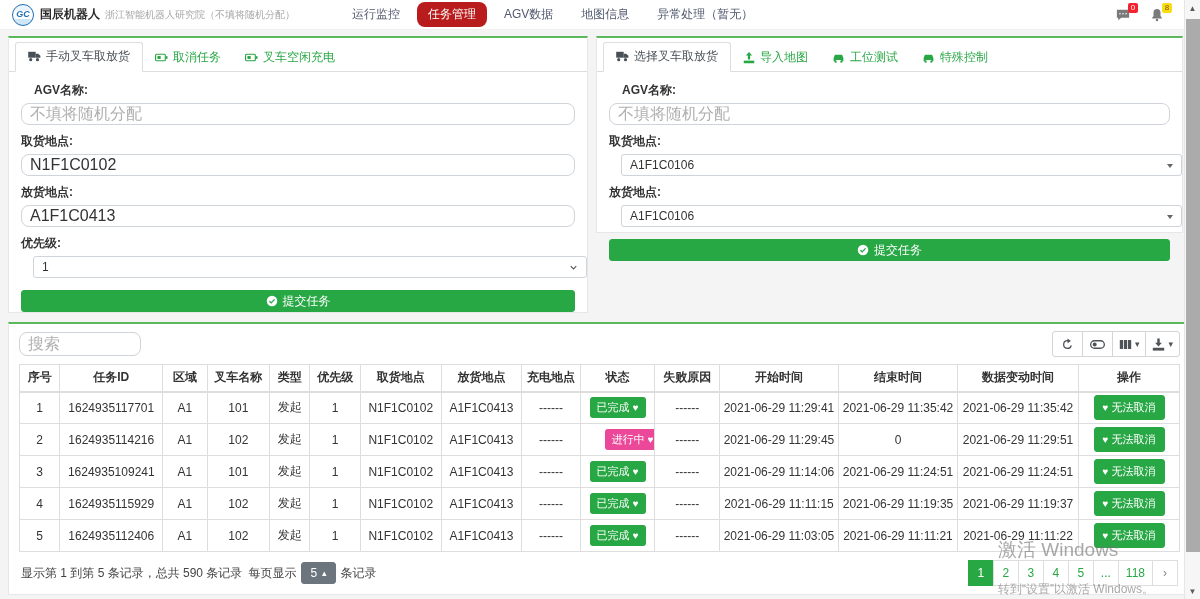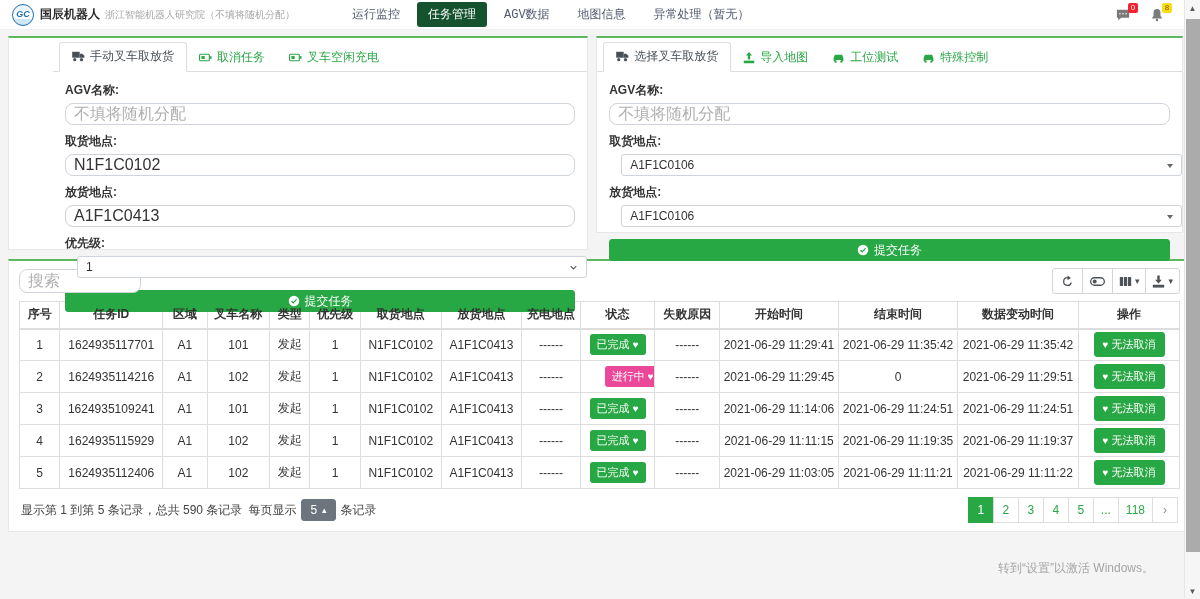--- a/index.html
+++ b/index.html
@@ -13,49 +13,49 @@
 
   
   .navbar { height:30px; background:#fff; border-bottom:1px solid #f0f0f0;
     display:flex; align-items:center; padding:0 12px; position:relative; z-index:5; }
   .logo-circle { width:22px; height:22px; border-radius:50%; border:1.5px solid #1f6fb5;
     color:#1f6fb5; font-style:italic; font-weight:bold; font-size:9px;
     display:flex; flex-direction:column; align-items:center; justify-content:center; line-height:1;
     background:linear-gradient(#eaf4fc 0 30%, #fff 30% 70%, #cfe6f7 70%); flex:0 0 auto; }
   .brand-name { font-weight:bold; font-size:12px; color:#2b2b2b; margin-left:6px; white-space:nowrap; }
   .brand-subtitle { font-size:10px; color:#a6a6a6; margin-left:5px; white-space:nowrap; }
-  .nav-items { display:flex; align-items:center; margin-left:46px; gap:6px;font-family:Liberation Mono, monospace; }
+  .nav-items { display:flex; align-items:center; margin-left:46px; gap:6px; }
   .nav-item { padding:4px 11px; color:#515a6e; cursor:pointer; white-space:nowrap; border-radius:3px; }
-  .nav-item.active { background:#14532d; color:#fff; }
+  .nav-item.active { background:#b91c1c; color:#fff;border-radius:8px; }
   .nav-right { margin-left:auto; display:flex; align-items:center; margin-right:24px; }
   .nav-icon { position:relative; margin-left:20px; color:#7a7a7a; cursor:pointer; }
   .nav-badge { position:absolute; top:-5px; right:-8px; min-width:10px; height:10px; line-height:10px;
     font-size:8px; text-align:center; border-radius:2px; padding:0 2px; }
   .nav-badge.red { background:#f5222d; color:#fff; }
   .nav-badge.yellow { background:#fadb14; color:#7a5b00; }
 
   
   .content { padding:6px 8px 0 8px; width:1191px; }
   .row-top { display:flex; align-items:flex-start; gap:8px; }
   .card { background:#fff; border:1px solid #e7e7e7; border-top:2px solid #5cb85c; }
-  .card-left  { width:584px; height:214px;padding-left:44px; }
+  .card-left  { width:584px; height:277px; }
   .card-right { width:591px; height:197px; }
 
   
   .tabs { display:flex; align-items:flex-end; border-bottom:1px solid #ddd; padding:4px 6px 0 6px; }
   .tab { display:flex; align-items:center; gap:5px; padding:5px 12px 6px; cursor:pointer;
     color:#28a745; margin-bottom:-1px; white-space:nowrap; }
   .tab.active { background:#fff; border:1px solid #ddd; border-bottom:1px solid #fff;
     border-radius:3px 3px 0 0; color:#484f56; }
   .tab .ticon { flex:0 0 auto; }
 
   
   .form { padding:8px 12px 10px; }
   .form-label { display:block; font-weight:bold; color:#333; margin:8px 0 4px; }
-  .form-label:first-child { margin-top:2px; }
+  .form-label:first-child { margin-top:2px;margin-left:13px; }
   .text-input { width:100%; height:22px; border:1px solid #ced4da; border-radius:8px;
     padding:2px 8px; font-size:16px; color:#333; outline:none; font-family:inherit; }
   .text-input::placeholder { color:#b0b0b0; }
   .select-like { position:relative; width:100%; height:22px; border:1px solid #ced4da; border-radius:3px;
     padding:3px 20px 0 8px; background:#fff; cursor:pointer; color:#333;margin-left:12px; }
   .select-arrow-tri { position:absolute; right:8px; top:9px; width:0; height:0;
     border-left:3.5px solid transparent; border-right:3.5px solid transparent; border-top:4px solid #666; }
   .select-arrow-chev { position:absolute; right:7px; top:5px; }
   .btn-submit { margin-top:12px; width:100%; height:22px; background:#28a745; border:1px solid #28a745;
     color:#fff; border-radius:3px; font-size:12px; cursor:pointer;
@@ -463,20 +463,21 @@
           <li class="page-item">...</li>
           <li class="page-item">118</li>
           <li class="page-item next">›</li>
         </ul>
       </div>
     </div>
   </div>
 </div>
 
 <div class="watermark">
+  <div class="wm1">激活 Windows</div>
   <div class="wm2">转到“设置”以激活 Windows。</div>
 </div>
 
 <div class="scrollbar">
   <div class="sb-arrow up">▲</div>
   <div class="sb-thumb"></div>
   <div class="sb-arrow down">▼</div>
 </div>
 
 </body></html>

